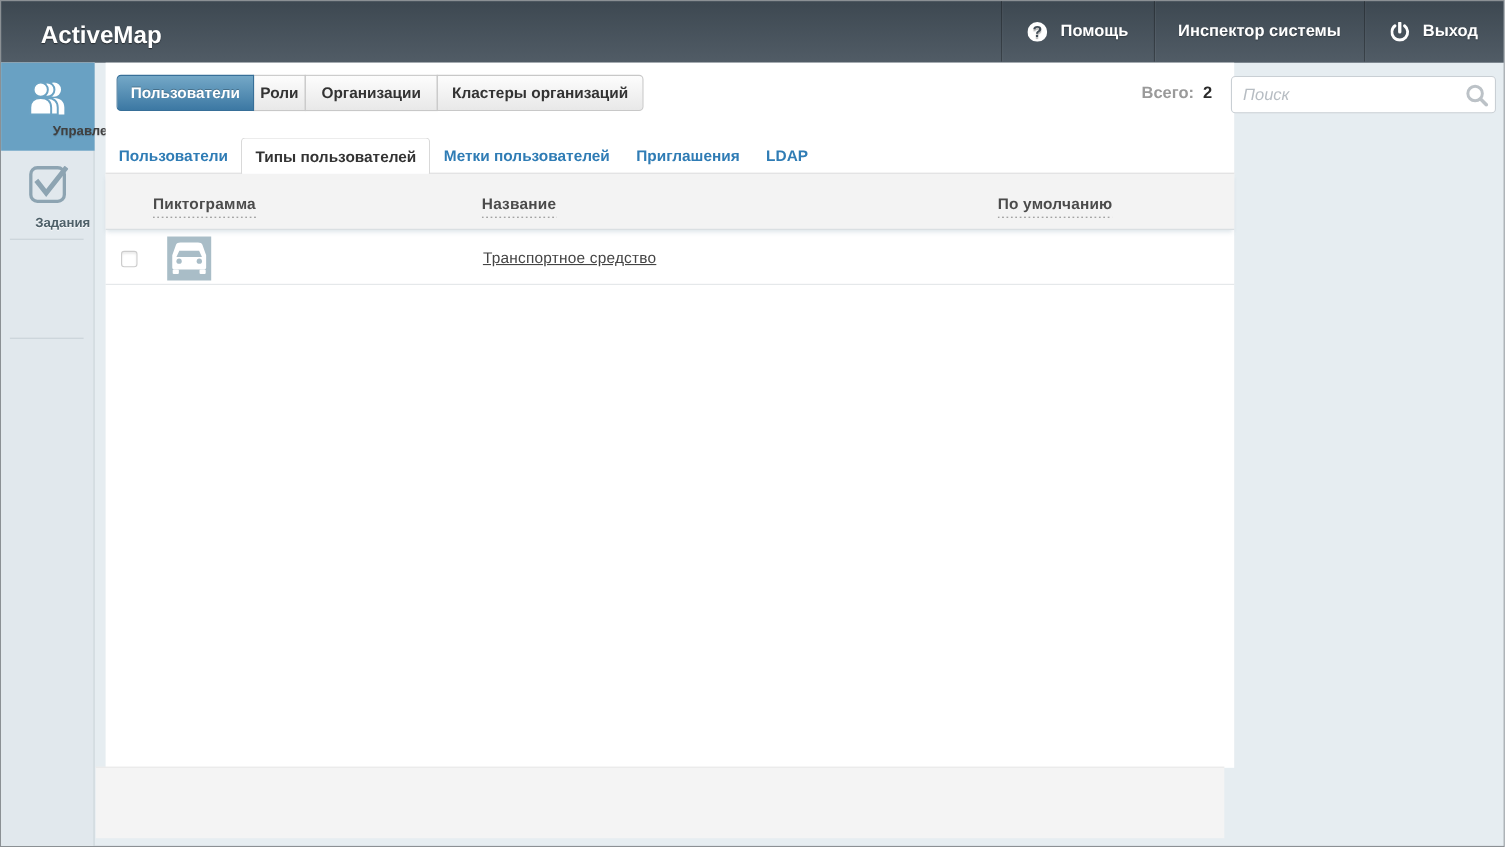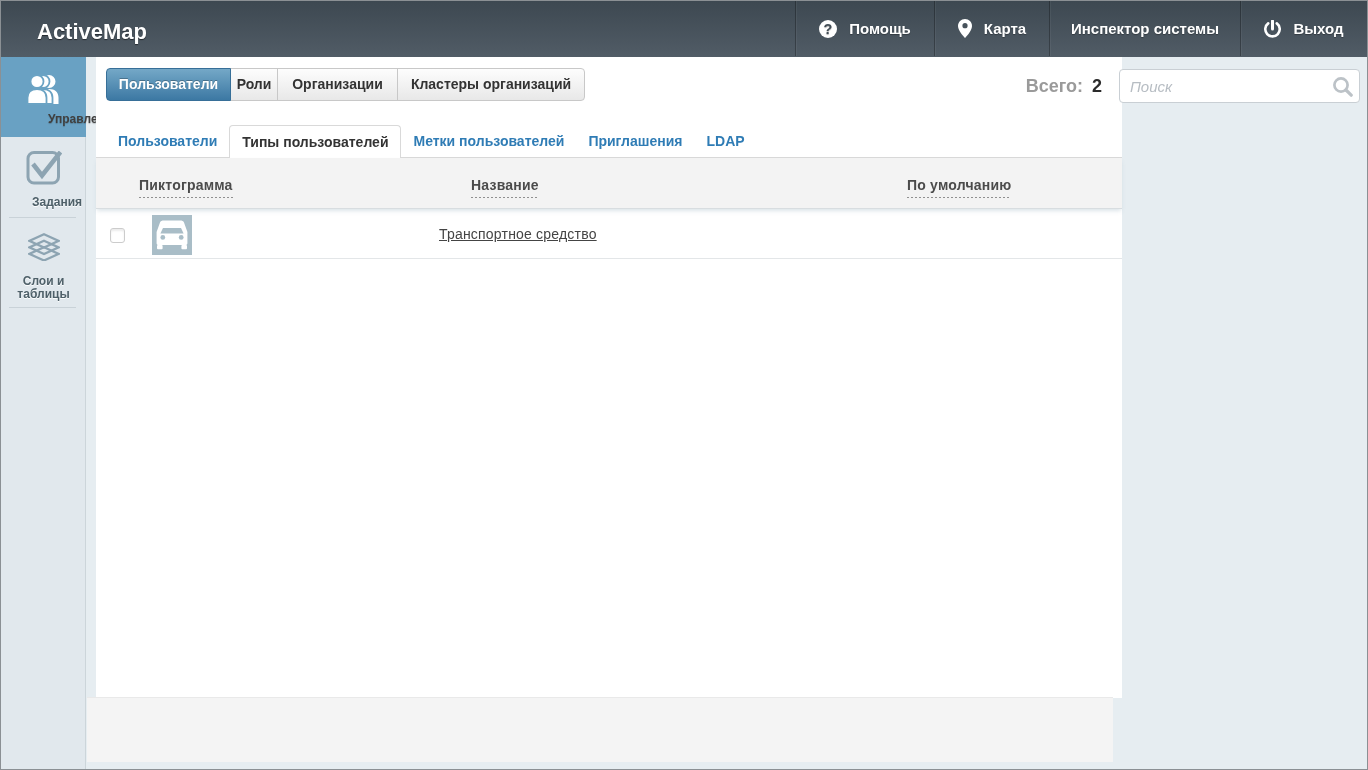--- a/index.html
+++ b/index.html
@@ -36,26 +36,26 @@
 
 #btngroup { position:absolute; left:10px; top:11px; height:33px; white-space:nowrap; font-size:0; }
 .btn { display:inline-block; vertical-align:top; height:33px; line-height:31px; text-align:center;
   font-size:14px; font-weight:bold; color:#333; border:1px solid #c8c8c8;
   background:linear-gradient(#fdfdfd, #e8e8e8); margin-left:-1px; position:relative; }
 .btn:first-child { margin-left:0; border-radius:4px 0 0 4px; }
 .btn:last-child { border-radius:0 4px 4px 0; }
 .btn.active { background:linear-gradient(#74a8c7, #3c78a3); border-color:#376f98;
   color:#fff; text-shadow:0 -1px 0 rgba(0,0,0,0.25); z-index:2; }
 
-#total { position:absolute; right:20px; top:19px; font-size:18px; font-weight:bold; color:#9a9a9a; }
+#total { position:absolute; right:20px; top:19px; font-size:15px; font-weight:bold; color:#9a9a9a; }
 #total b { color:#2b2b2b; margin-left:4px; }
 
 
 #tabs { position:absolute; left:0; top:68px; width:1026px; height:33px;
-  border-bottom:1px solid #d9d9d9; padding-left:10px; font-size:0; white-space:nowrap; }
+  border-bottom:1px solid #d9d9d9; font-size:0; white-space:nowrap; }
 .tab { display:inline-block; vertical-align:top; height:33px; line-height:33px; padding:0 12px;
   font-size:14px; font-weight:bold; color:#2f7cb5; }
 .tab.active { background:#fff; border:1px solid #d9d9d9; border-bottom:1px solid #fff;
   border-radius:4px 4px 0 0; color:#333; height:34px; }
 
 
 #thead { position:absolute; left:0; top:101px; width:1026px; height:51px; background:#f3f3f3;
   border-bottom:1px solid #d8dde0; box-shadow:0 3px 4px -1px rgba(120,150,170,0.25); }
 .th { position:absolute; top:19px; font-size:14px; font-weight:bold; color:#4b4b4b; letter-spacing:0.2px;
   padding-bottom:5px; background:linear-gradient(to right,#9a9a9a 0 100%) repeat-x left bottom;
@@ -81,29 +81,20 @@
     <div id="hmenu">
       <div class="hitem" style="width:139px;">
         <span class="ic">
             <svg width="18" height="18" viewBox="0 0 18 18">
               <circle cx="9" cy="9" r="9" fill="#fff"></circle>
               <text x="9" y="14" font-size="14.5" font-weight="bold" fill="#414c55" text-anchor="middle" font-family="Liberation Sans">?</text>
             </svg>
           </span>
         Помощь
       </div>
-      <div class="hitem" style="width:115px;">
-        <span class="ic">
-            <svg width="14" height="19" viewBox="0 0 14 19">
-              <path d="M7 0C3.1 0 0 3.1 0 7c0 5.2 7 12 7 12s7-6.8 7-12C14 3.1 10.9 0 7 0z" fill="#fff"></path>
-              <circle cx="7" cy="6.7" r="2.6" fill="#47525b"></circle>
-            </svg>
-          </span>
-        Карта
-      </div>
       <div class="hitem" style="width:191px;">Инспектор системы</div>
       <div class="hitem" style="width:127px;">
         <span class="ic">
             <svg width="17" height="18" viewBox="0 0 17 18">
               <path d="M8.5 1 v8" stroke="#fff" stroke-width="3" stroke-linecap="round" fill="none"></path>
               <path d="M4.2 3.4 A7.2 7.2 0 1 0 12.8 3.4" stroke="#fff" stroke-width="2.6" stroke-linecap="round" fill="none"></path>
             </svg>
           </span>
         Выход
       </div>
@@ -122,46 +113,36 @@
       </div>
     </div>
     <div class="sb-item" style="top:94px;">
       <svg width="36" height="34" viewBox="0 0 36 34">
         <rect x="2" y="1.5" width="30.5" height="30.5" rx="6" fill="none" stroke="#8da4b2" stroke-width="3"></rect>
         <path d="M7 13 L16 24.5 L34.5 1" fill="none" stroke="#8da4b2" stroke-width="4.5"></path>
       </svg>
       <div class="sb-label" style="margin-top:11px;margin-left:27px;">Задания</div>
     </div>
     <div class="sb-sep" style="top:160px;"></div>
-    <div class="sb-item" style="top:176px;">
-      <svg width="32" height="28" viewBox="0 0 32 28">
-        <g fill="none" stroke="#8da4b2" stroke-width="2.3">
-          <path d="M16 1.3 L30.8 7.9 L16 14.5 L1.2 7.9 z"></path>
-          <path d="M16 7.8 L30.8 14.4 L16 21 L1.2 14.4 z"></path>
-          <path d="M16 14.3 L30.8 20.9 L16 27.5 L1.2 20.9 z"></path>
-        </g>
-      </svg>
-      <div class="sb-label" style="margin-top:14px;">Слои и<br>таблицы</div>
-    </div>
     <div class="sb-sep" style="top:250px;"></div>
   </div>
 
   <div id="main">
     <div id="btngroup">
       <span class="btn active" style="width:125px;">Пользователи</span><span class="btn" style="width:48px;">Роли</span><span class="btn" style="width:121px;">Организации</span><span class="btn" style="width:188px;">Кластеры организаций</span>
     </div>
     <div id="total">Всего: <b>2</b></div>
 
     <div id="tabs">
       <span class="tab">Пользователи</span><span class="tab active">Типы пользователей</span><span class="tab">Метки пользователей</span><span class="tab">Приглашения</span><span class="tab">LDAP</span>
     </div>
 
     <div id="thead">
       <div class="th" style="left:43px;">Пиктограмма</div>
-      <div class="th" style="left:342px;margin-left:33px;">Название</div>
+      <div class="th" style="left:342px;">Название</div>
       <div class="th" style="left:811px;">По умолчанию</div>
     </div>
 
     <div class="trow" style="top:152px; height:50px;">
       <div class="cbx" style="top:19px;"></div>
       <div class="typeicon" style="top:6px;">
         <svg width="40" height="40" viewBox="0 0 40 40">
           <g fill="#fff">
             <path d="M12 5.5 H28 C30 5.5 31.5 6.1 32 7.5 L35.4 17 V28.2 C35.4 29.2 34.6 30 33.6 30 H6.4 C5.4 30 4.6 29.2 4.6 28.2 V17 L8 7.5 C8.5 6.1 10 5.5 12 5.5 Z"></path>
             <rect x="5" y="30" width="5.6" height="4.2" rx="1"></rect>

